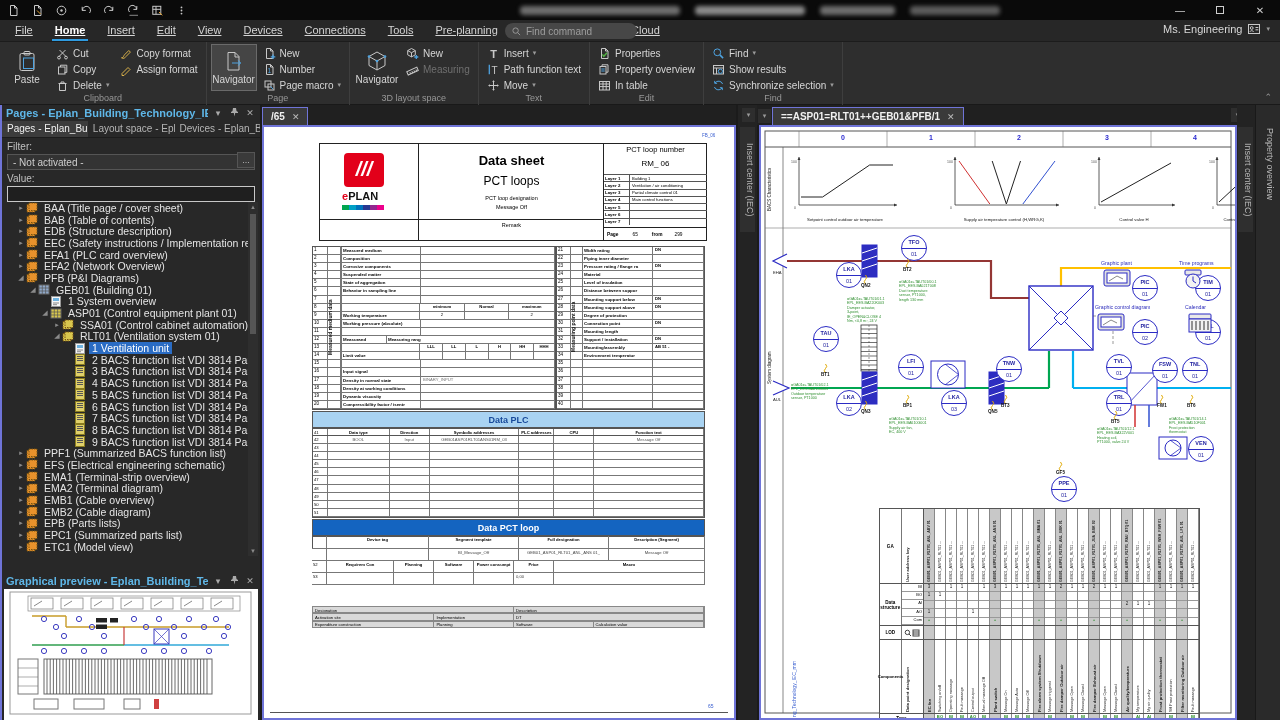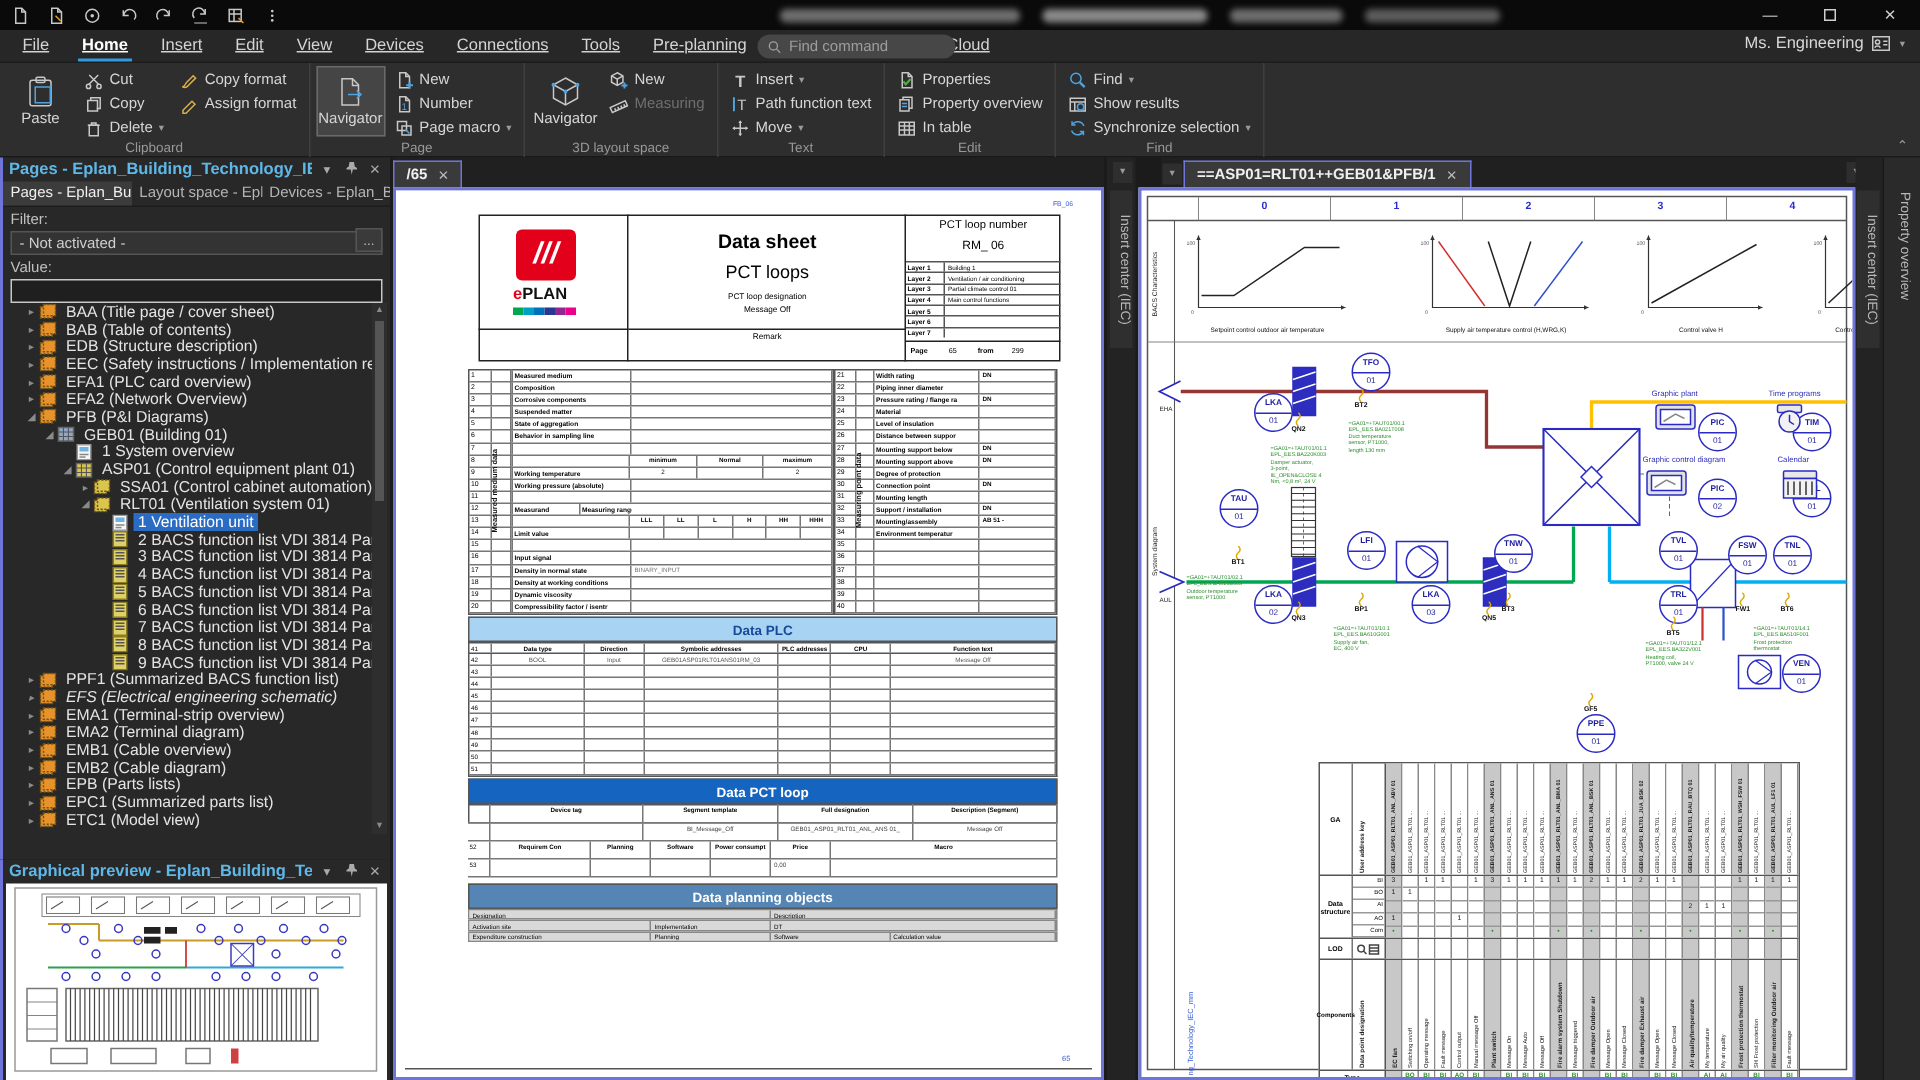--- a/index.html
+++ b/index.html
@@ -656,21 +656,21 @@
             <span class="lbl">9 BACS function list VDI 3814 Part 4.3</span>
           </div>
           <div class="titem" style="padding-left: 12px;">
             <span class="arr">▸</span>
             <span class="ticon"><svg width="13" height="11" viewBox="0 0 13 11">
                 <rect x="1" y="2.5" width="8" height="7.5" fill="#e8922c" stroke="#7a5510" stroke-dasharray="1.5 1"></rect>
                 <rect x="3" y="1" width="8" height="7.5" fill="#e8922c" stroke="#7a5510" stroke-dasharray="1.5 1"></rect>
               </svg></span>
             <span class="lbl">PPF1 (Summarized BACS function list)</span>
           </div>
-          <div class="titem" style="padding-left: 12px; font-style: italic;">
+          <div class="titem" style="padding-left: 12px;">
             <span class="arr">▸</span>
             <span class="ticon"><svg width="13" height="11" viewBox="0 0 13 11">
                 <rect x="1" y="2.5" width="8" height="7.5" fill="#e8922c" stroke="#7a5510" stroke-dasharray="1.5 1"></rect>
                 <rect x="3" y="1" width="8" height="7.5" fill="#e8922c" stroke="#7a5510" stroke-dasharray="1.5 1"></rect>
               </svg></span>
             <span class="lbl">EFS (Electrical engineering schematic)</span>
           </div>
           <div class="titem" style="padding-left: 12px;">
             <span class="arr">▸</span>
             <span class="ticon"><svg width="13" height="11" viewBox="0 0 13 11">
@@ -1309,21 +1309,20 @@
             </div>
             <div class="frow" style="position: absolute; left: 48px; top: 446px; width: 393px; height: 12px;">
               <div class="num" style="width:15px;">53</div>
               <div style="width:67px;padding-left:2px;color:#444;"></div>
               <div style="width:40px;padding-left:2px;color:#444;"></div>
               <div style="width:40px;padding-left:2px;color:#444;"></div>
               <div style="width:40px;padding-left:2px;color:#444;"></div>
               <div style="width:40px;padding-left:2px;color:#444;">0,00</div>
               <div style="width:151px;padding-left:2px;color:#444;"></div>
             </div>
-            <div style="position: absolute; left: 48px; top: 462px; width: 393px; height: 17px; background: rgb(85, 133, 181); color: rgb(255, 255, 255); font-size: 9px; font-weight: bold; text-align: center; line-height: 17px; border: 0.5px solid rgb(85, 85, 85);">Data planning objects</div>
             <div style="position: absolute; left: 48px; top: 479px; width: 393px; height: 7.3px; display: flex; border: 0.5px solid rgb(136, 136, 136); background: rgb(217, 217, 217);">
               <div class="graycell" style="width:202px;">Designation</div>
               <div class="graycell" style="width:191px;">Description</div>
             </div>
             <div style="position: absolute; left: 48px; top: 486.3px; width: 393px; height: 7.3px; display: flex; border: 0.5px solid rgb(136, 136, 136); background: rgb(217, 217, 217);">
               <div class="graycell" style="width:122px;">Activation site</div>
               <div class="graycell" style="width:80px;">Implementation</div>
               <div class="graycell" style="width:191px;">DT</div>
             </div>
             <div style="position: absolute; left: 48px; top: 493.6px; width: 393px; height: 7.3px; display: flex; border: 0.5px solid rgb(136, 136, 136); background: rgb(217, 217, 217);">
@@ -1337,21 +1336,21 @@
           </div>
       </div>
     </div>
 
     <div id="splitter">
       <div class="scrbtn" style="position:absolute;left:3px;top:3px;">▾</div>
       <div class="vtab">Insert center (IEC)</div>
     </div>
 
     <div id="r-pane">
-      <div class="tabbar" style="left:17px;width:480px;">
+      <div class="tabbar" style="left:0;width:480px;">
         <div class="scrbtn">▾</div>
         <div class="dtab">
           <span>==ASP01=RLT01++GEB01&amp;PFB/1</span>
           <span class="x">✕</span>
         </div>
       </div>
       <div class="scrbtn" style="position:absolute;right:10px;top:3px;">▾</div>
       <div id="r-doc">
         <div id="r-page">
             <svg width="474" height="591" viewBox="0 0 474 591" style="position:absolute;left:0;top:0;">

